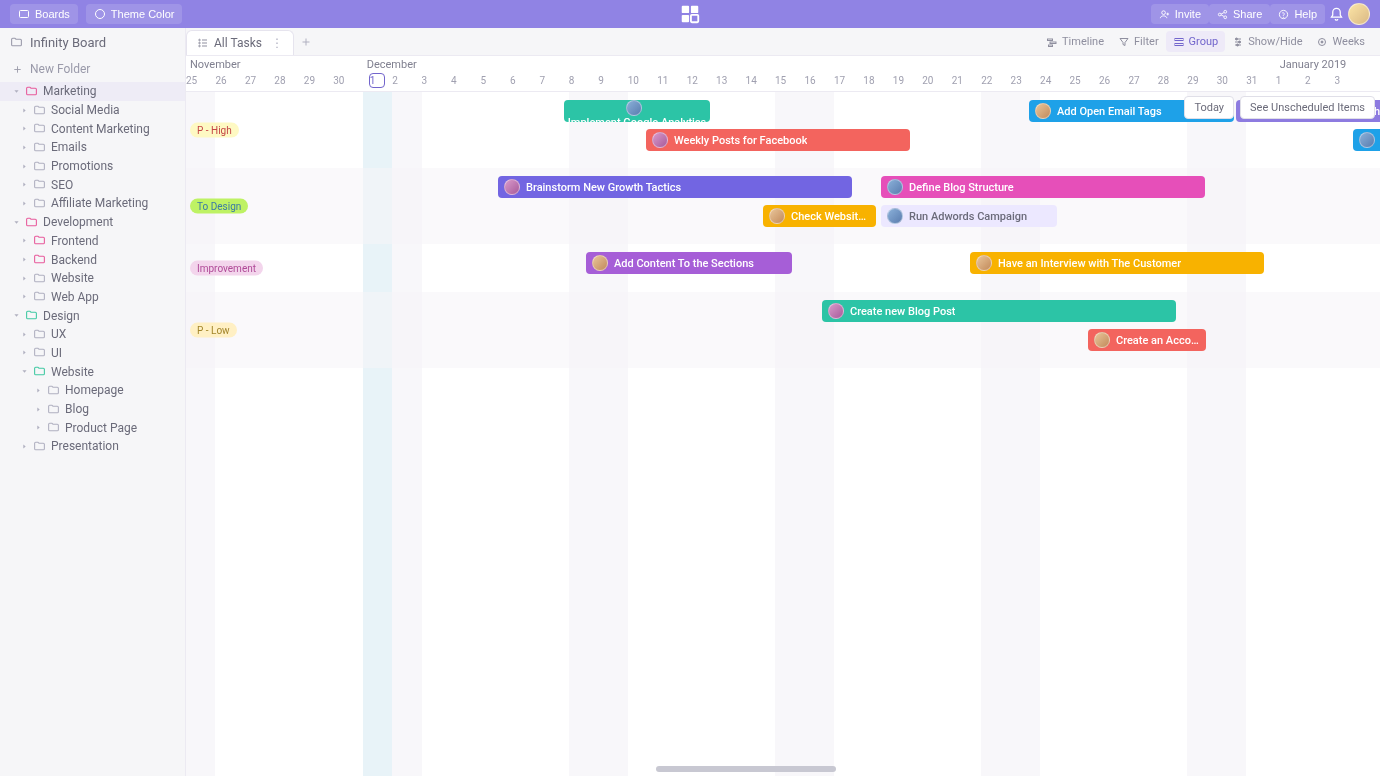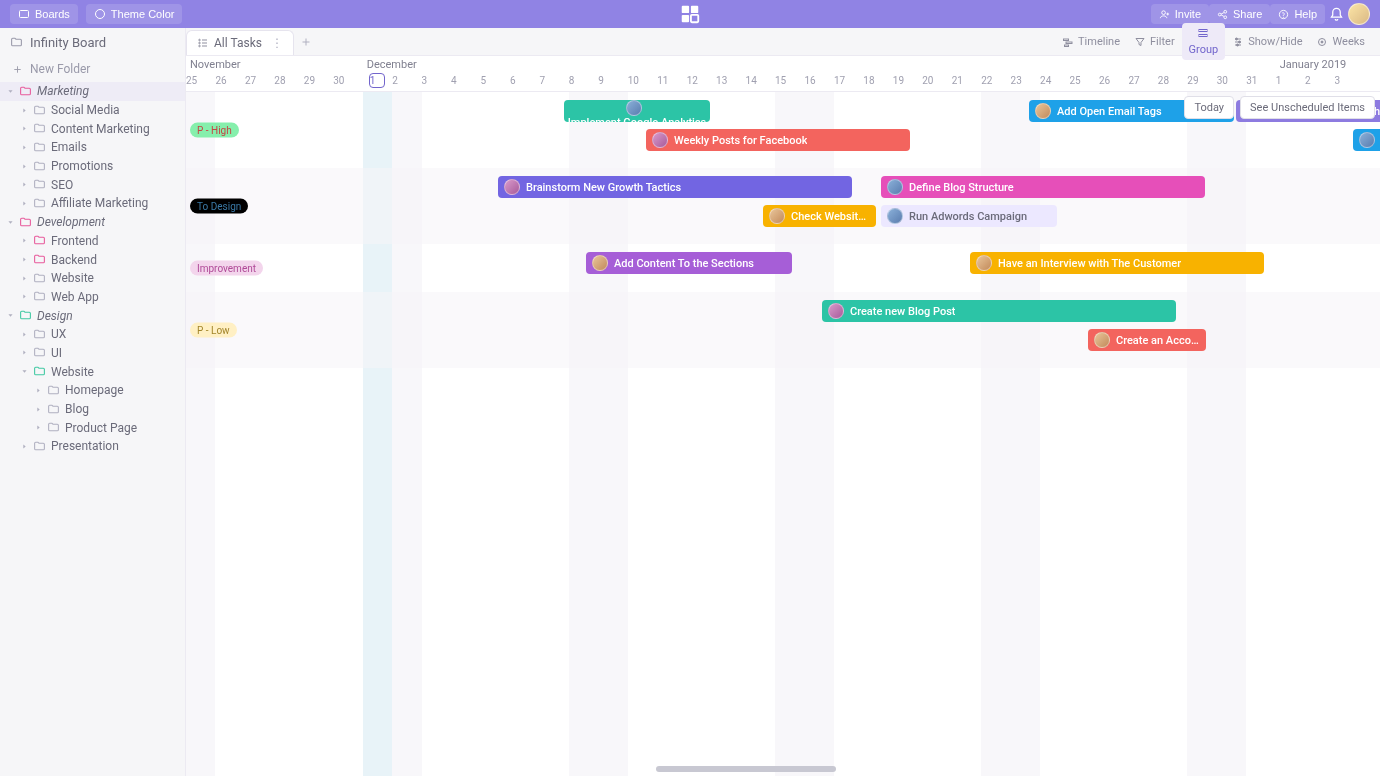--- a/index.html
+++ b/index.html
@@ -23,33 +23,33 @@
     .sidebar { width: 186px; background: #f6f6f8; display: flex; flex-direction: column; border-right: 1px solid #eceaf2; }
     .board-name { display: flex; align-items: center; gap: 7px; padding: 8px 10px; color: #6b6b7a; font-size: 13px; height: 28px; }
     .new-folder { display: flex; align-items: center; gap: 7px; padding: 6px 12px; color: #9a9aaa; font-size: 12px; cursor: pointer; }
     .tree { font-size: 12px; color: #6b6b7a; }
     .tree-row { display: flex; align-items: center; gap: 5px; padding: 3px 6px; cursor: pointer; height: 18.7px; }
     .tree-row.active { background: #eeecf6; }
     .chev { width: 8px; flex-shrink: 0; color: #b0b0c0; display:flex; justify-content:center; }
     .chev.open svg { transform: rotate(90deg); }
     .folder-ic { flex-shrink: 0; display:flex; }
     .tree-label { white-space: nowrap; overflow: hidden; text-overflow: ellipsis; }
-    .d1 { padding-left: 6px; font-style: italic; }
+    .d1 { padding-left: 12px; }
     .d2 { padding-left: 20px; }
     .d3 { padding-left: 34px; }
     
     
     .main { flex: 1; display: flex; flex-direction: column; position: relative; }
     .tabbar { height: 28px; display: flex; align-items: stretch; border-bottom: 1px solid #eceaf2; background: #f6f6f8; }
     .tab { background: #fff; border: 1px solid #e6e4ee; border-bottom: none; border-radius: 6px 6px 0 0; padding: 5px 10px; display: flex; align-items: center; gap: 5px; font-size: 12px; color: #6b6b7a; margin-top: 2px; position: relative; }
     .tab-more { color: #b0b0c0; margin-left: 4px; }
     .tab-add { width: 24px; display: flex; align-items: center; justify-content: center; color: #b0b0c0; cursor: pointer; }
     .toolbar { margin-left: auto; display: flex; align-items: center; gap: 0; padding-right: 8px; }
     .tbtn { display: flex; align-items: center; gap: 4px; color: #8f8f9f; font-size: 11px; padding: 4px 7px; cursor: pointer; border-radius: 4px; }
-    .tbtn.on { background: #eeeaf8; color: #7265cc; flex-direction: column; }
+    .tbtn.on { background: #eeeaf8; color: #7265cc; }
     
     
     .timeline { flex: 1; position: relative; overflow: hidden; }
     .tl-head { height: 36px; border-bottom: 1px solid #eceaf2; position: relative; }
     .month-row { height: 16px; position: relative; color: #808090; font-size: 11px; }
     .month-lbl { position: absolute; top: 2px; }
     .day-row { height: 20px; position: relative; color: #a0a0b0; font-size: 10px; }
     .day-cell { position: absolute; top: 3px; width: 29.45px; text-align: left; }
     .day-cell.first { border: 1px solid #7265cc; color: #7265cc; border-radius: 4px; padding: 1px 0; top: 1px; width: 16px; margin-left: 6px; }
     
@@ -586,21 +586,21 @@
           <div class="col" style="left: 1119.1px;"></div>
           <div class="col" style="left: 1148.55px;"></div>
           <div class="col" style="left: 1178px;"></div>
         </div>
       <div class="chips">
         <div class="chip">Today</div>
         <div class="chip">See Unscheduled Items</div>
       </div>
       <div class="lanes" id="lanes">
           <div class="lane" style="height: 76px;">
-            <div class="lane-tag" style="background: #86efac; color: rgb(196, 69, 69);">P - High</div>
+            <div class="lane-tag" style="background: #fef9c3; color: rgb(196, 69, 69);">P - High</div>
             <div class="task" style="background: rgb(44, 196, 166); left: 378px; width: 146px; top: 8px; flex-direction: column;">
               <div class="task-av b"></div>
               <span class="task-txt">Implement Google Analytics</span>
             </div>
             <div class="task" style="background: rgb(30, 161, 232); left: 843px; width: 205px; top: 8px;">
               <div class="task-av "></div>
               <span class="task-txt">Add Open Email Tags</span>
             </div>
             <div class="task" style="background: rgb(141, 123, 224); left: 1050px; width: 205px; top: 8px;">
               <div class="task-av b"></div>
@@ -608,21 +608,21 @@
             </div>
             <div class="task" style="background: rgb(243, 100, 94); left: 460px; width: 264px; top: 37px;">
               <div class="task-av c"></div>
               <span class="task-txt">Weekly Posts for Facebook</span>
             </div>
             <div class="task" style="background: rgb(30, 161, 232); left: 1167px; width: 213px; top: 37px;">
               <div class="task-av b"></div>
             </div>
           </div>
           <div class="lane alt" style="height: 76px;">
-            <div class="lane-tag" style="background: #000000; color: rgb(58, 121, 166);">To Design</div>
+            <div class="lane-tag" style="background: #bef264; color: rgb(58, 121, 166);">To Design</div>
             <div class="task" style="background: rgb(114, 101, 226); left: 312px; width: 354px; top: 8px;">
               <div class="task-av c"></div>
               <span class="task-txt">Brainstorm New Growth Tactics</span>
             </div>
             <div class="task" style="background: rgb(230, 79, 185); left: 695px; width: 324px; top: 8px;">
               <div class="task-av b"></div>
               <span class="task-txt">Define Blog Structure</span>
             </div>
             <div class="task" style="background: rgb(248, 178, 0); left: 577px; width: 113px; top: 37px;">
               <div class="task-av "></div>

